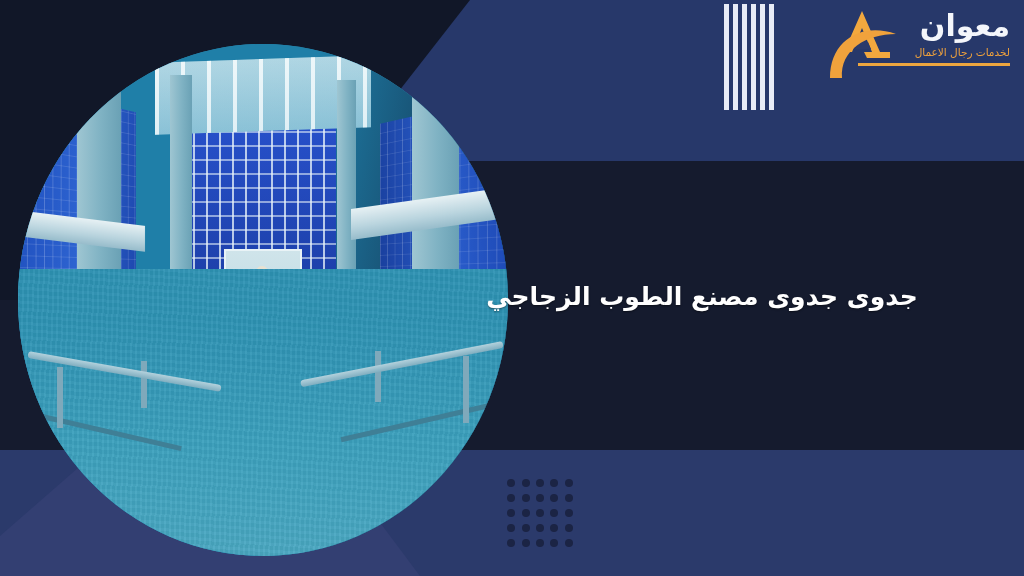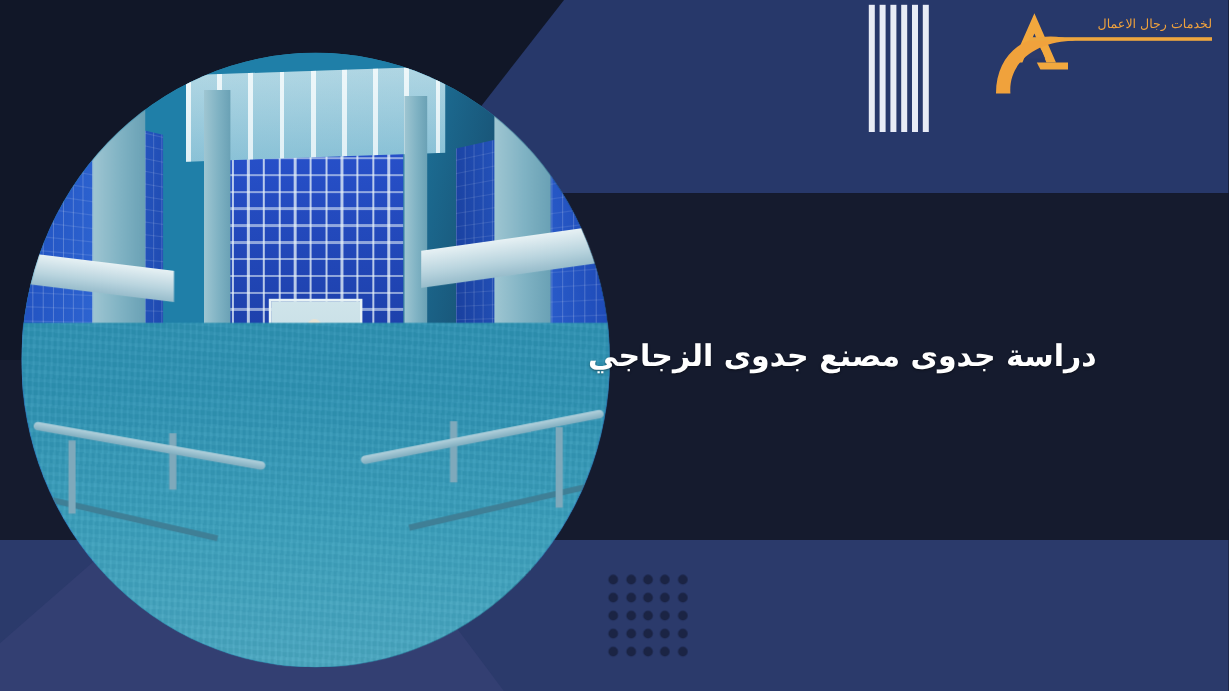--- a/index.html
+++ b/index.html
@@ -311,26 +311,27 @@
   </div>
 
   <div class="logo">
     <svg class="logo-mark" viewBox="0 0 70 74">
       <path d="M34 3 L52 44 L44 44 L34 20 L24 44 L16 44 Z" fill="#f2a83e"></path>
       <path d="M30 34 L40 34 L43 41 L27 41 Z" fill="#2b3a6b"></path>
       <path d="M2 70 C2 32 34 14 68 26 C38 26 12 42 14 70 Z" fill="#f0a23c"></path>
       <path d="M36 44 L62 44 L62 50 L39 50 Z" fill="#f2a83e"></path>
     </svg>
     <div class="logo-text">
+      <div class="logo-word">معوان</div>
       <div class="logo-tag">لخدمات رجال الاعمال</div>
       <div class="logo-rule"></div>
     </div>
   </div>
 
-  <div class="headline">دراسة جدوى مصنع جدوى الزجاجي</div>
+  <div class="headline">جدوى جدوى مصنع الطوب الزجاجي</div>
 
   <div class="dotgrid">
     <span></span>
       <span></span>
       <span></span>
       <span></span>
       <span></span>
     <span></span>
       <span></span>
       <span></span>

